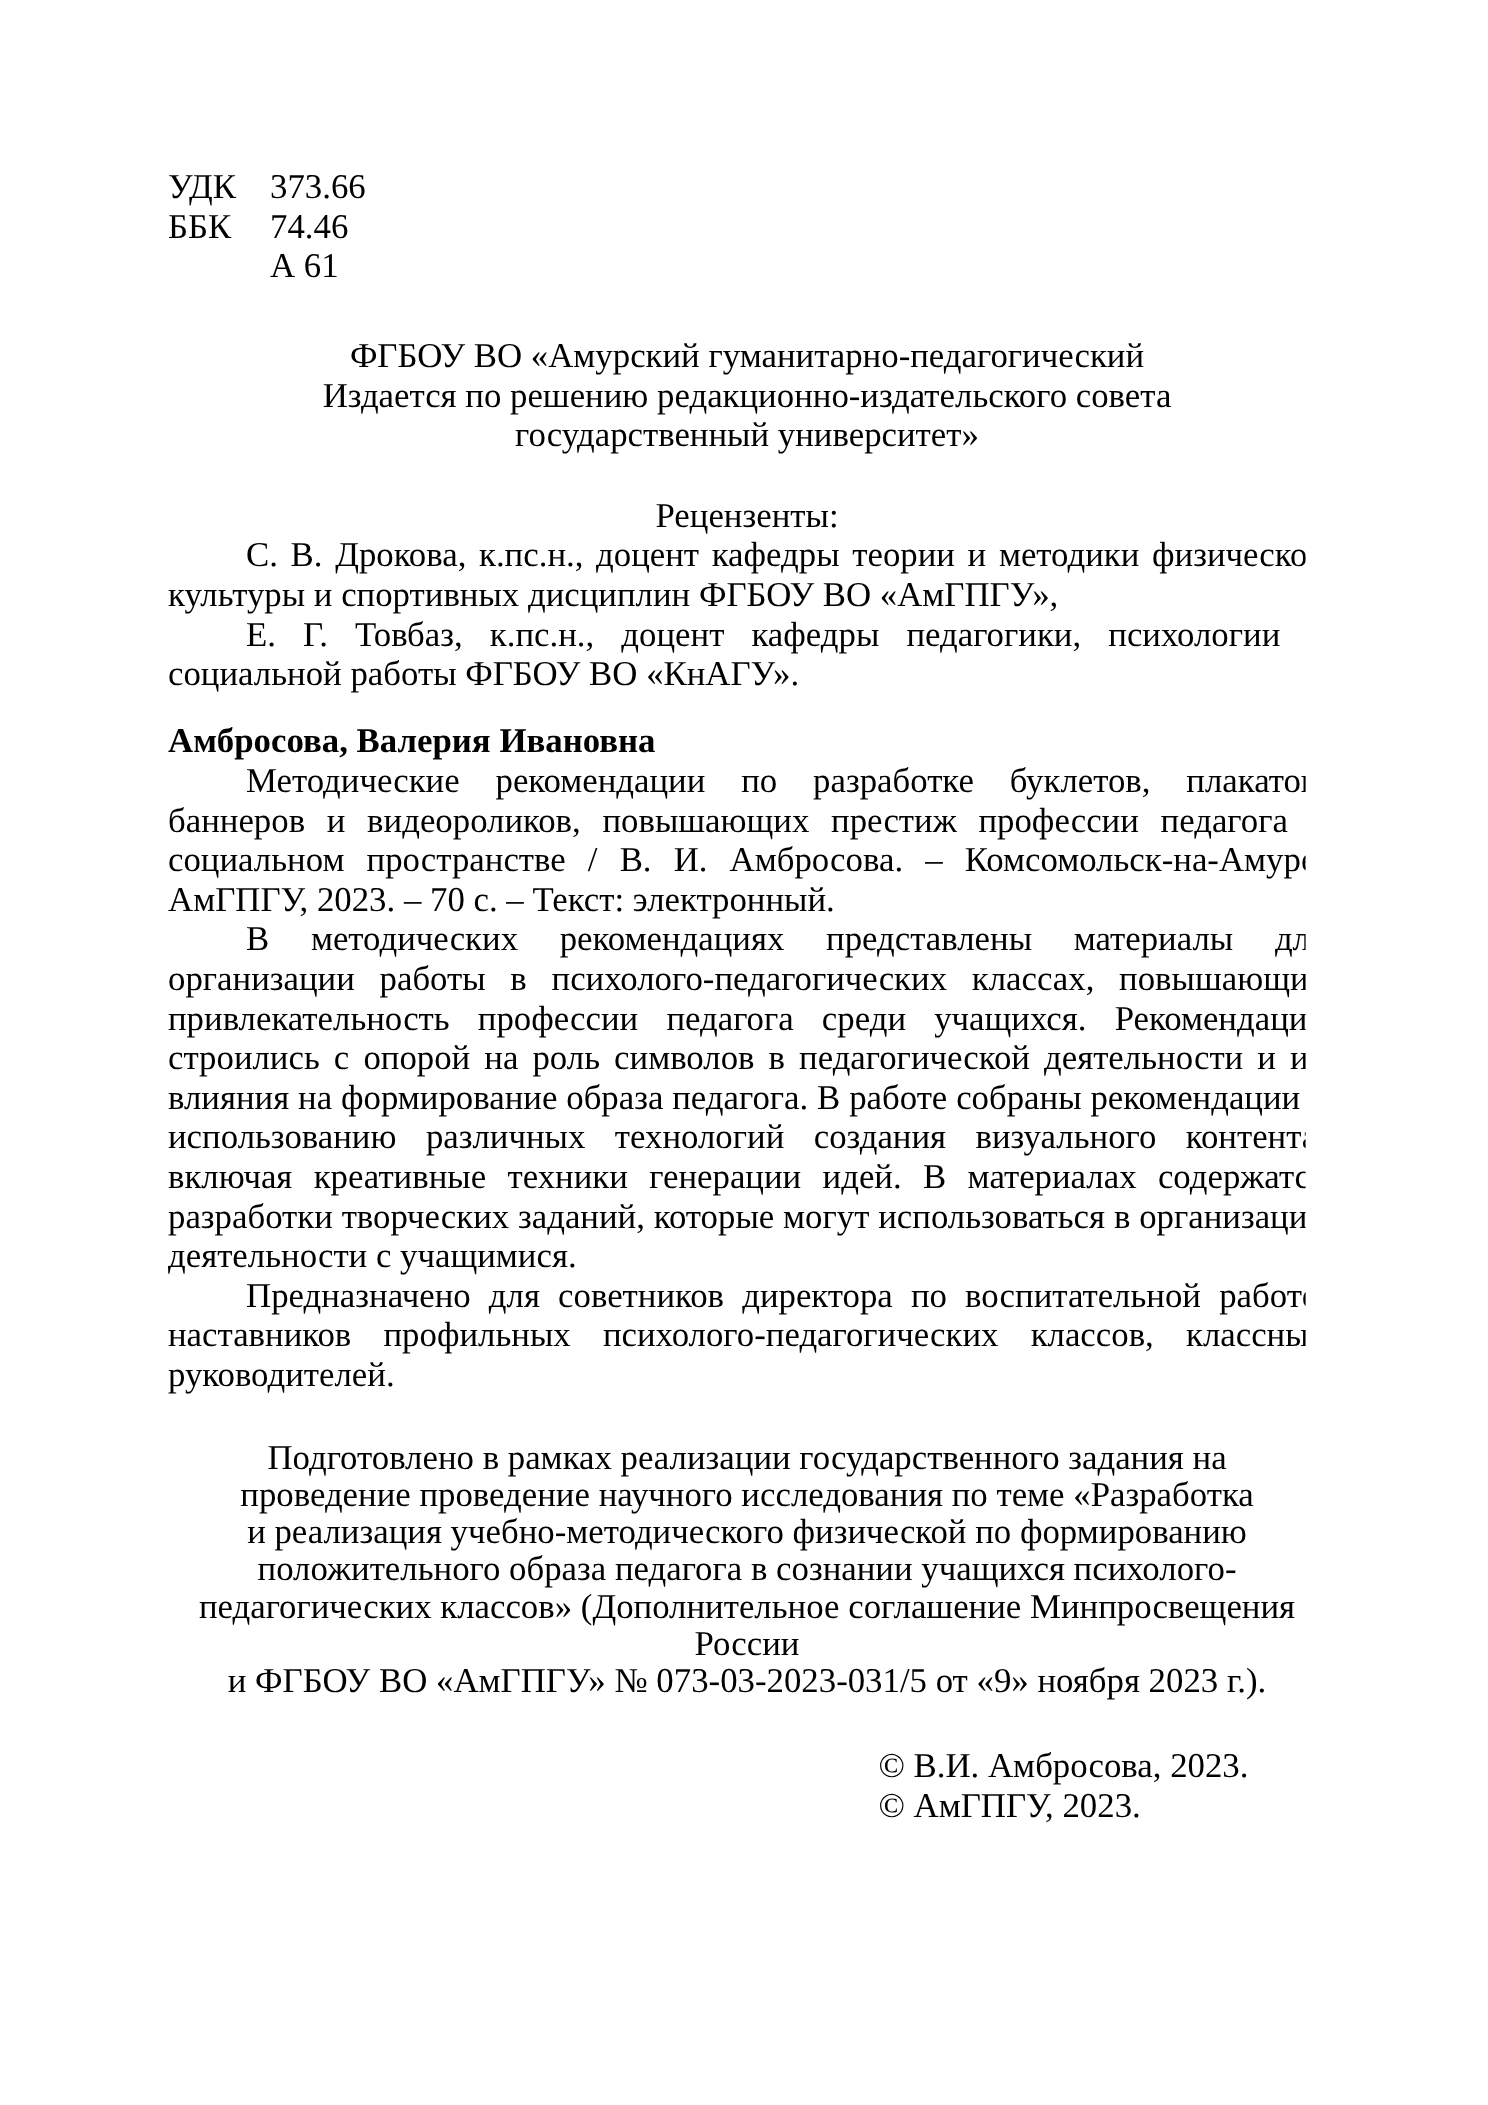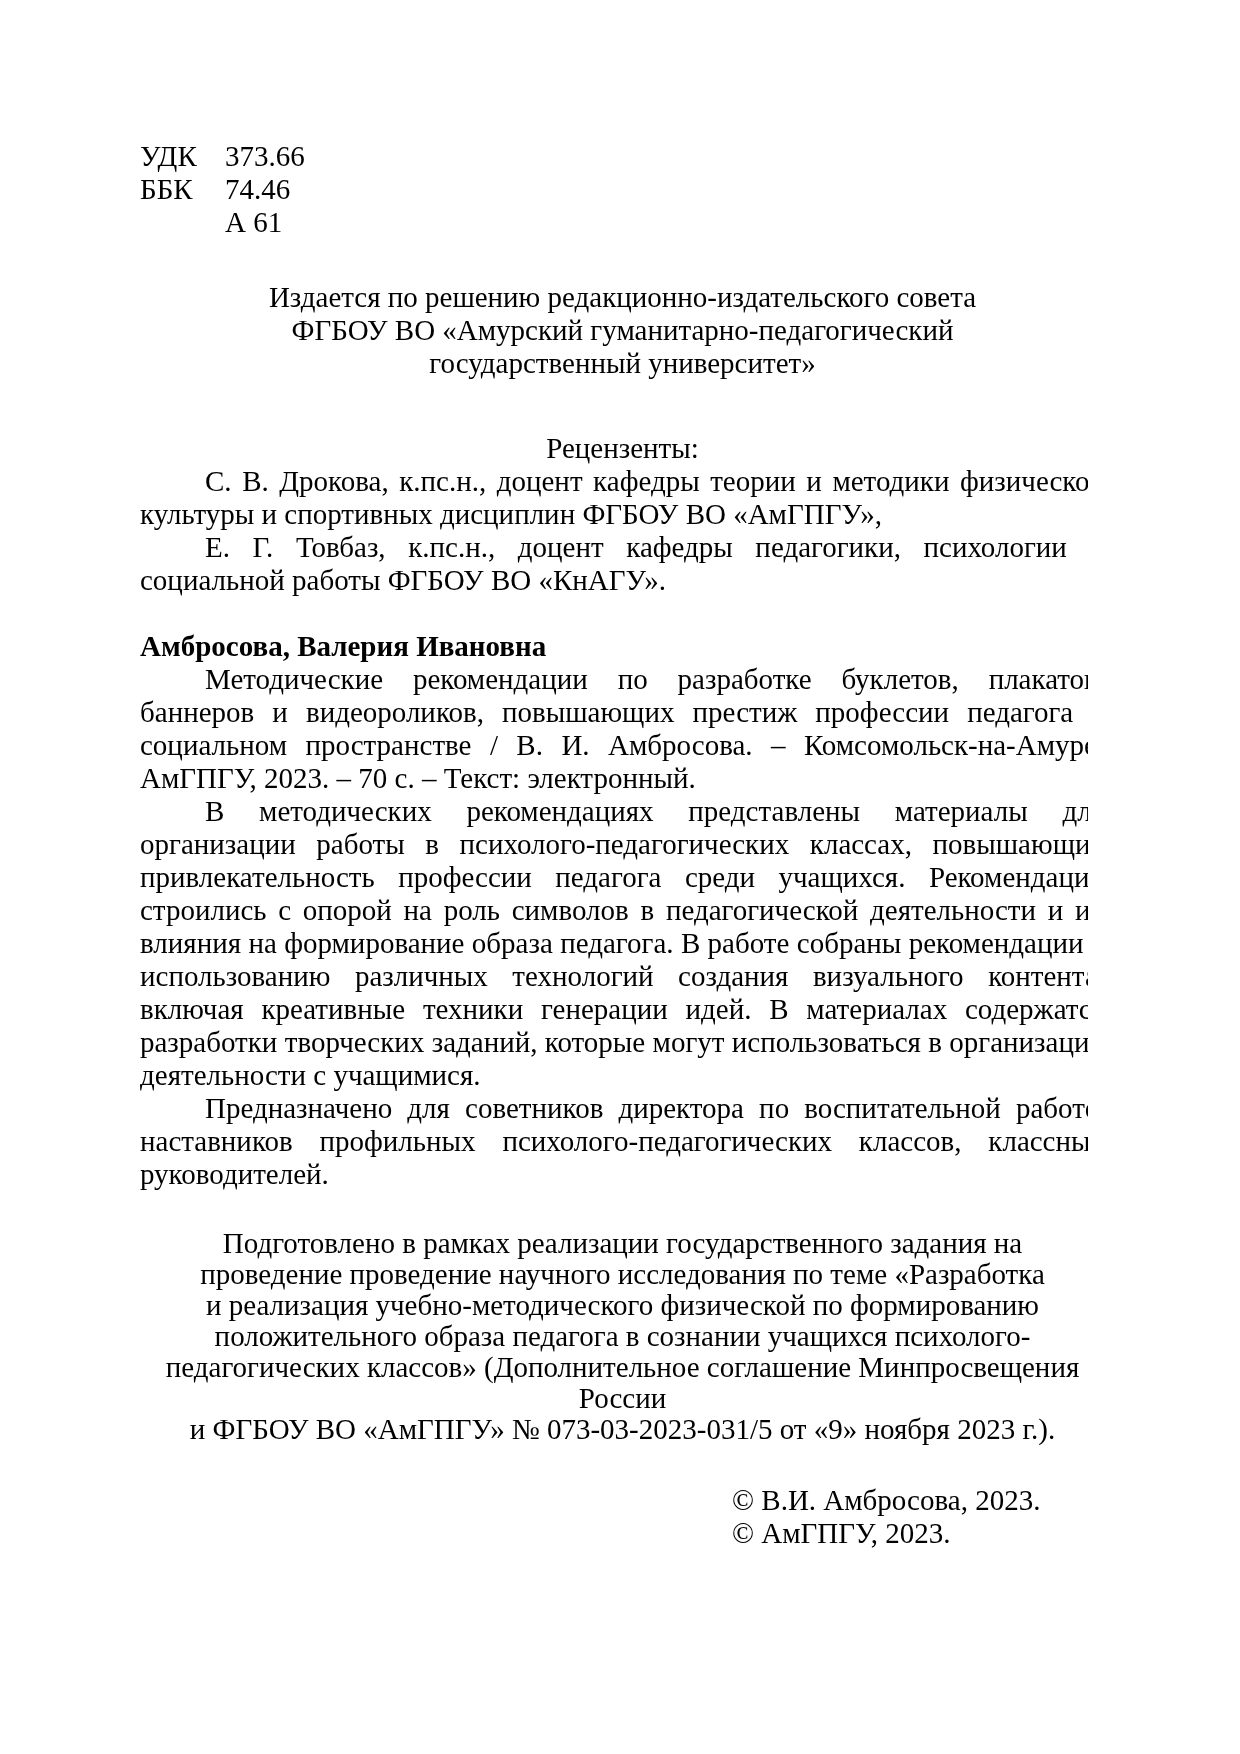--- a/index.html
+++ b/index.html
@@ -27,29 +27,29 @@
     font-size: 29px;
     line-height: 33px;
   }
   
   .class-row { white-space: nowrap; }
   .class-label { display: inline-block; width: 85px; }
   .author-sign { padding-left: 85px; }
   
   .imprint { margin-top: 42px; text-align: center; }
   
-  .reviewers-heading { margin-top: 52px; text-align: center; }
+  .reviewers-heading { margin-top: 34px; text-align: center; }
   p.para {
     margin: 0;
     text-align: justify;
     text-indent: 65px;
   }
   .bold { font-weight: normal; }
   
-  .author-heading { margin-top: 33px; font-weight: bold; }
+  .author-heading { margin-top: 23px; font-weight: bold; }
   
   .annotation-start { margin-top: 33px; }
   
   .funding {
     margin-top: 37px;
     text-align: center;
     line-height: 31px;
   }
   
   .copyright {
@@ -67,22 +67,22 @@
       <div class="class-row">
         <span class="class-label">УДК</span><span>373.66</span>
       </div>
       <div class="class-row">
         <span class="class-label">ББК</span><span>74.46</span>
       </div>
       <div class="author-sign">А 61</div>
     </div>
 
     <div class="imprint">
+      <div>ФГБОУ ВО «Амурский гуманитарно-педагогический</div>
       <div>Издается по решению редакционно-издательского совета</div>
-      <div>ФГБОУ ВО «Амурский гуманитарно-педагогический</div>
       <div>государственный университет»</div>
     </div>
 
     <div class="reviewers-heading">Рецензенты:</div>
 
     <p class="para"><span class="bold">С. В. Дрокова</span><span>, к.пс.н., доцент кафедры теории и методики физической культуры и спортивных дисциплин ФГБОУ ВО «АмГПГУ»,</span></p>
 
     <p class="para"><span class="bold">Е. Г. Товбаз,</span><span> к.пс.н., доцент кафедры педагогики, психологии и социальной работы ФГБОУ ВО «КнАГУ».</span></p>
 
     <div class="author-heading">Амбросова, Валерия Ивановна</div>

